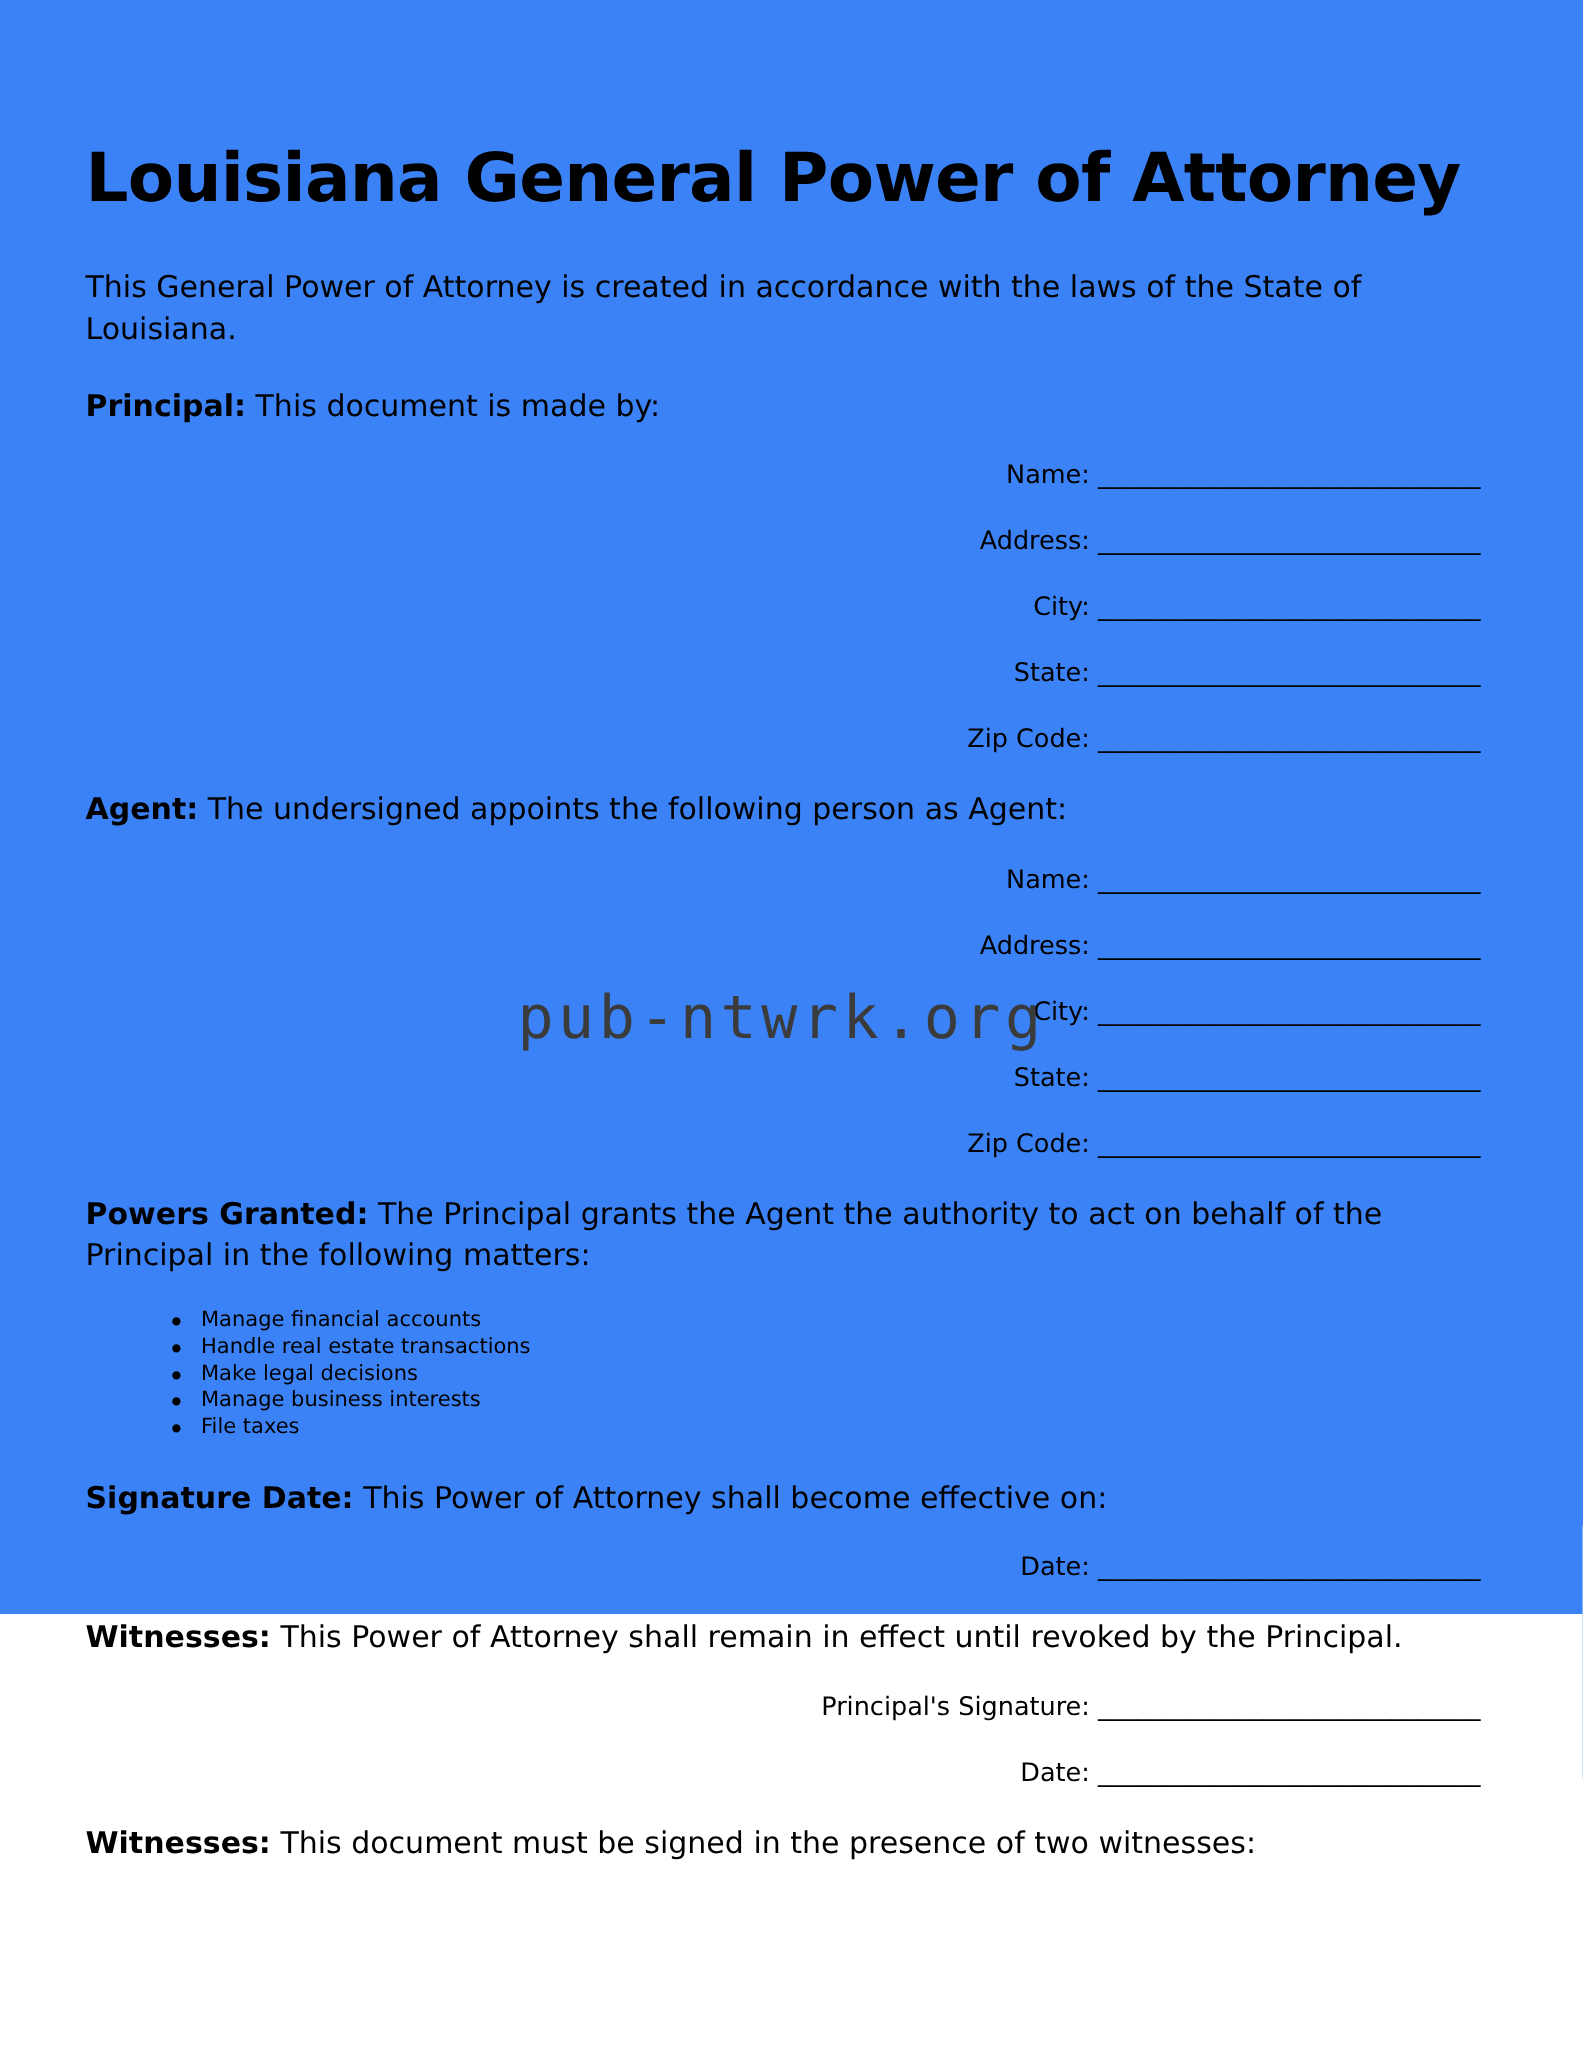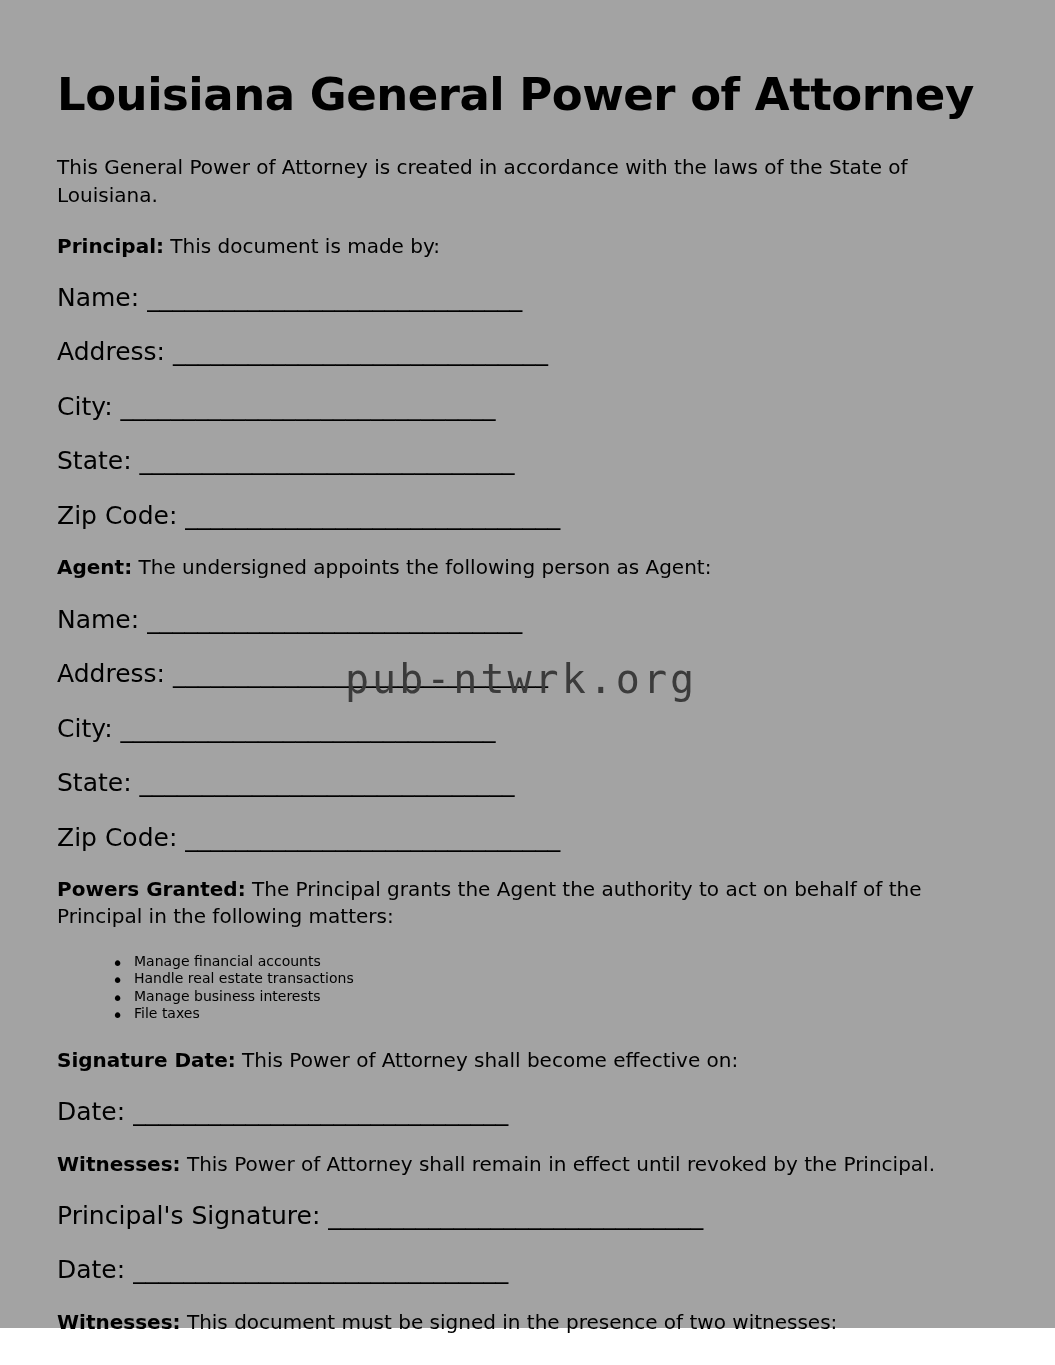--- a/index.html
+++ b/index.html
@@ -12,24 +12,24 @@
     width: 1055px;
     height: 1365px;
     overflow: hidden;
     font-family: "DejaVu Sans", "Liberation Sans", sans-serif;
     color: #000000;
     -webkit-font-smoothing: antialiased;
   }
   .page {
     position: relative;
     width: 1055px;
-    height: 1328px;
-    background: #a3a3a3;
+    height: 1076px;
+    background: #3b82f6;
     box-sizing: border-box;
-    padding: 56px 68px 0 57px;
+    padding: 80px 68px 0 57px;
   }
   h1.doc-title {
     font-size: 45px;
     font-weight: bold;
     letter-spacing: -0.5px;
     line-height: 1.12;
     margin: 14px 0 34px 0;
     color: #000;
   }
   p.para {
@@ -39,25 +39,26 @@
     color: #000;
     max-width: 905px;
   }
   p.para.tight {
     margin-bottom: 22px;
   }
   .lbl-bold {
     font-weight: bold;
   }
   p.field {
-    font-size: 25px;
+    font-size: 17px;
     line-height: 1.3;
     margin: 0 0 22px 0;
     color: #000;
     white-space: nowrap;
+    text-align: right;
   }
   .blank {
     letter-spacing: 0px;
     font-family: "DejaVu Sans", "Liberation Sans", sans-serif;
   }
   ul.powers {
     margin: 0 0 24px 0;
     padding: 0 0 0 55px;
     list-style: none;
   }
@@ -139,20 +140,21 @@
     <span>Zip Code: </span><span class="blank">______________________________</span>
   </p>
 
   <p class="para tight">
     <span class="lbl-bold">Powers Granted:</span><span> The Principal grants the Agent the authority to act on behalf of the Principal in the following matters:</span>
   </p>
 
   <ul class="powers">
     <li>Manage financial accounts</li>
     <li>Handle real estate transactions</li>
+    <li>Make legal decisions</li>
     <li>Manage business interests</li>
     <li>File taxes</li>
   </ul>
 
   <p class="para tight">
     <span class="lbl-bold">Signature Date:</span><span> This Power of Attorney shall become effective on:</span>
   </p>
 
   <p class="field">
     <span>Date: </span><span class="blank">______________________________</span>

